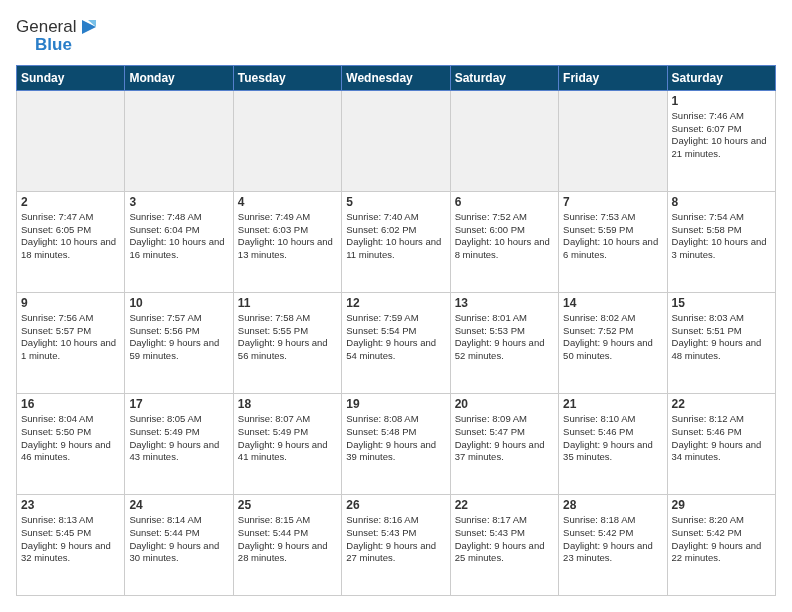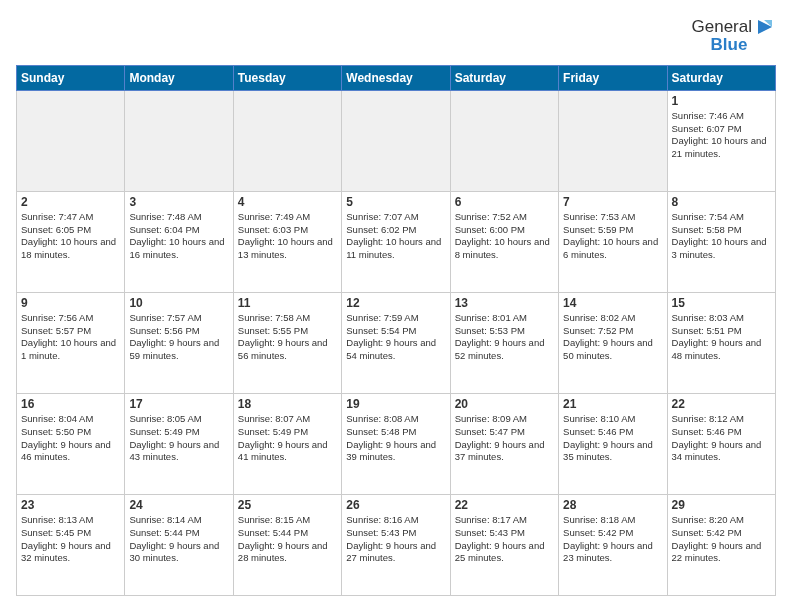--- a/index.html
+++ b/index.html
@@ -12,21 +12,21 @@
     }
     .page {
       width: 792px;
       height: 612px;
       padding: 16px;
       display: flex;
       flex-direction: column;
     }
     .header {
       display: flex;
-      justify-content: flex-end;
+      justify-content: flex-start;
       align-items: flex-start;
       margin-bottom: 10px;
     }
     .logo {
       display: flex;
       align-items: center;
       gap: 4px;
     }
     .title-block {
       text-align: right;
@@ -41,21 +41,21 @@
       color: #555;
     }
     .calendar {
       flex: 1;
       border: 1px solid #ccc;
       border-collapse: collapse;
       width: 100%;
       table-layout: fixed;
     }
     .calendar th {
-      background: #0369a1;
+      background: #0c4a6e;
       color: #fff;
       font-size: 12px;
       font-weight: bold;
       padding: 5px 4px;
       text-align: left;
       border: 1px solid #5580cc;
     }
     .calendar td {
       border: 1px solid #ccc;
       vertical-align: top;
@@ -154,21 +154,21 @@
           </td>
           <td>
             <span class="day-num">4</span>
             <div class="day-info">Sunrise: 7:49 AM
 Sunset: 6:03 PM
 Daylight: 10 hours
 and 13 minutes.</div>
           </td>
           <td>
             <span class="day-num">5</span>
-            <div class="day-info">Sunrise: 7:07 AM
+            <div class="day-info">Sunrise: 7:40 AM
 Sunset: 6:02 PM
 Daylight: 10 hours
 and 11 minutes.</div>
           </td>
           <td>
             <span class="day-num">6</span>
             <div class="day-info">Sunrise: 7:52 AM
 Sunset: 6:00 PM
 Daylight: 10 hours
 and 8 minutes.</div>

